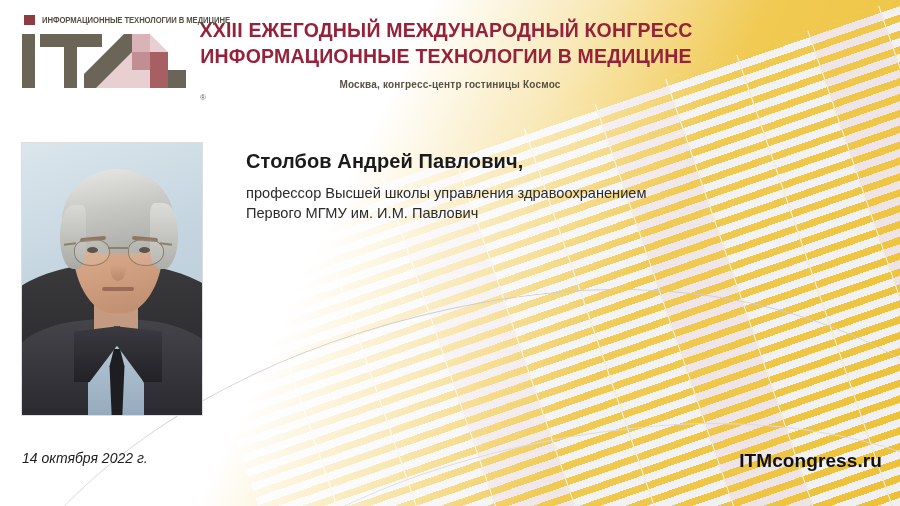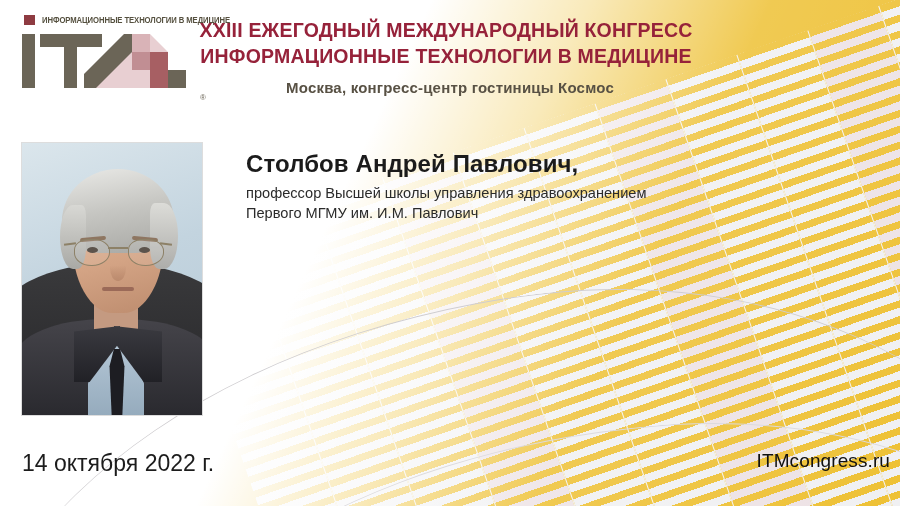--- a/index.html
+++ b/index.html
@@ -150,21 +150,21 @@
   .head-line1 { top: 19px; }
   .head-line2 { top: 45px; }
   .head-sub {
     position: absolute;
     left: 0;
     top: 79px;
     width: 900px;
     text-align: center;
     color: #585144;
     font-weight: 700;
-    font-size: 15px;
+    font-size: 10px;
     letter-spacing: 0.2px;
     white-space: nowrap;
   }
 
   
   .photo {
     position: absolute;
     left: 22px;
     top: 143px;
     width: 180px;
@@ -368,21 +368,21 @@
     height: 4px;
     background: #9b6a58;
     border-radius: 3px;
   }
 
   
   .spk-name {
     position: absolute;
     left: 246px;
     top: 150px;
-    font-size: 24px;
+    font-size: 20px;
     font-weight: 700;
     color: #1b1b1b;
     letter-spacing: 0.1px;
     white-space: nowrap;
   }
   .spk-aff {
     position: absolute;
     left: 246px;
     top: 183px;
     font-size: 14.6px;
@@ -403,30 +403,31 @@
     line-height: 31px;
     letter-spacing: 0.1px;
     white-space: pre-line;
   }
 
   
   .footer-date {
     position: absolute;
     left: 22px;
     top: 450px;
-    font-size: 23px;
+    font-size: 14px;
     color: #1c1c1c;
     white-space: nowrap;
+    font-style: italic;
   }
   .footer-site {
     position: absolute;
-    right: 10px;
+    right: 18px;
     top: 450px;
     font-size: 19px;
-    font-weight: 400;
+    font-weight: 700;
     color: #111111;
     letter-spacing: 0.1px;
     white-space: nowrap;
   }
 </style>
 </head>
 <body>
 
 <div id="slide">
 

